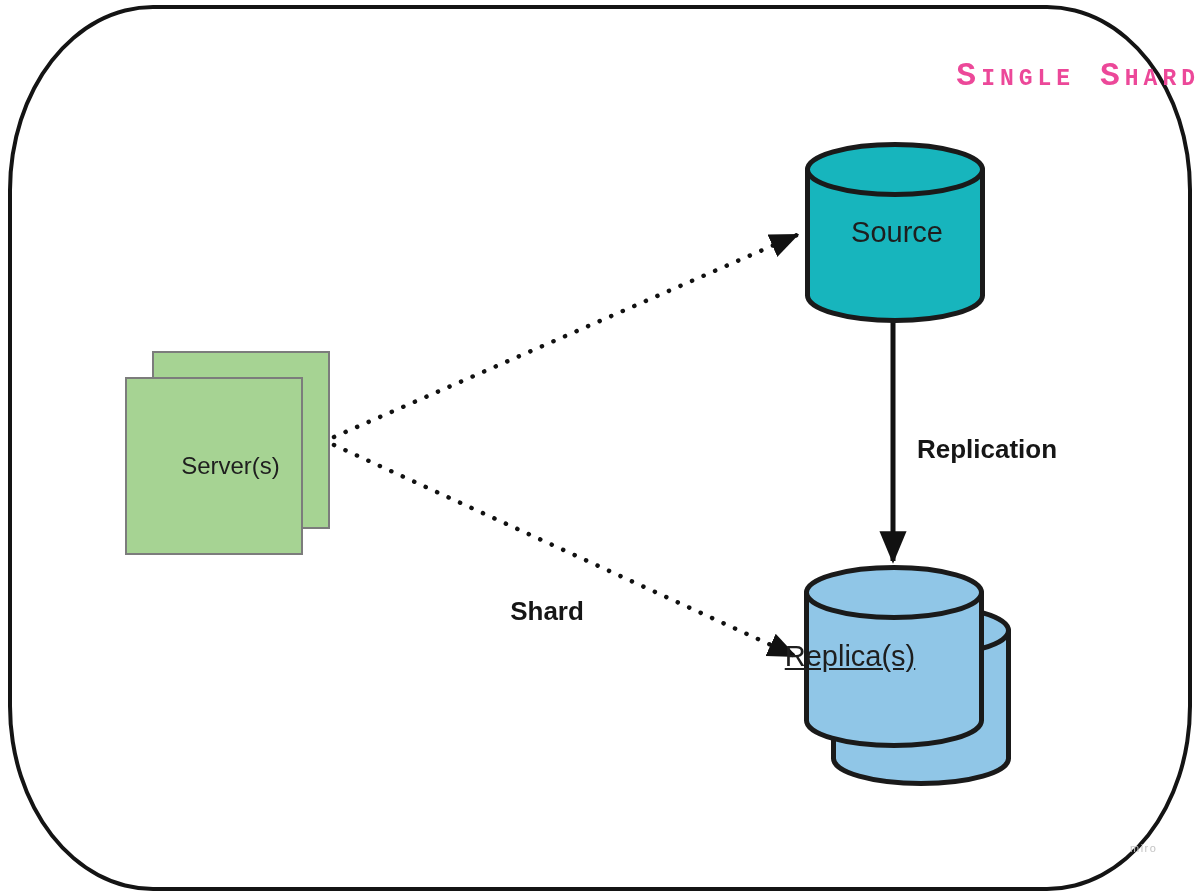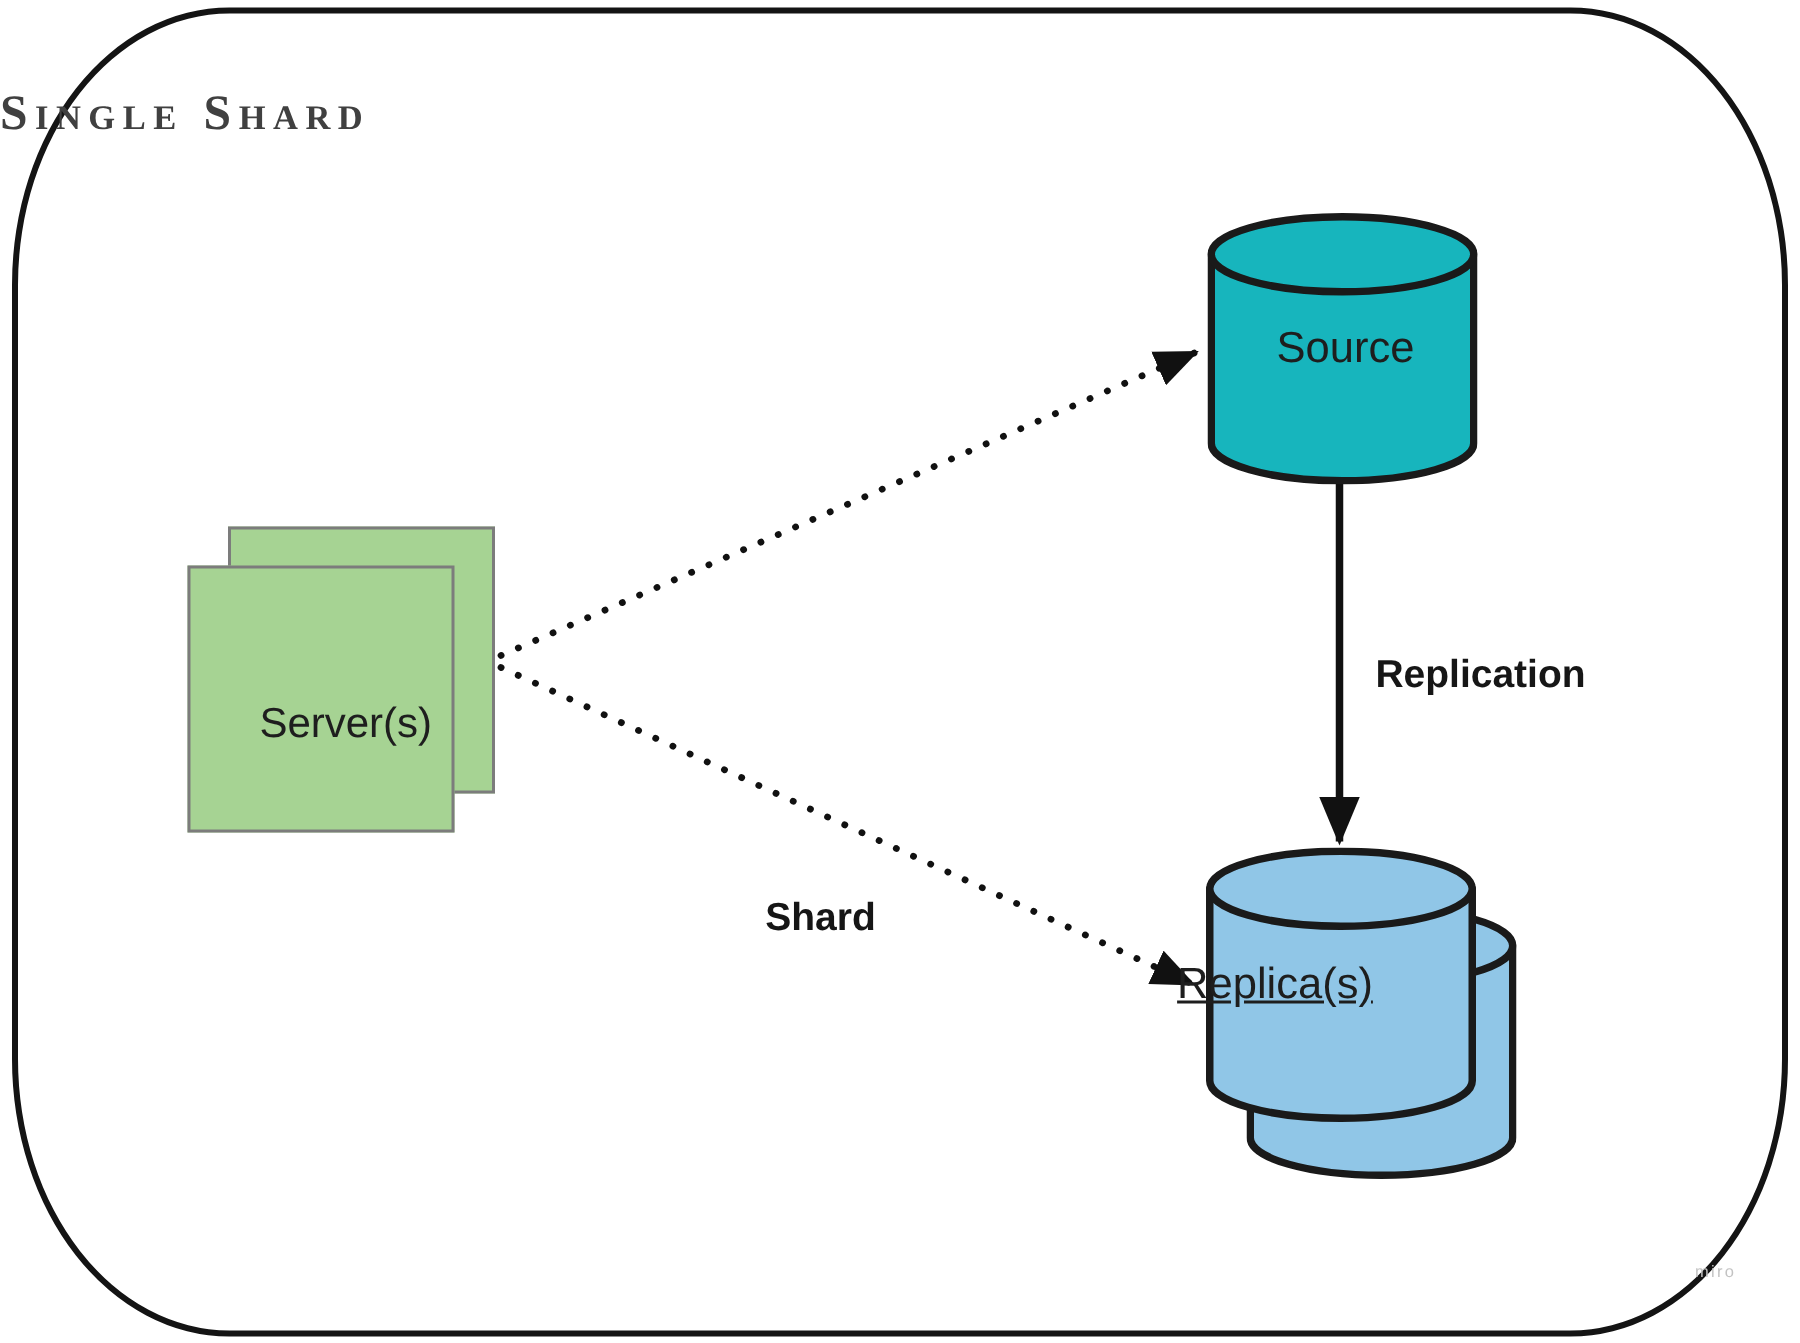--- a/index.html
+++ b/index.html
@@ -15,27 +15,27 @@
     position: absolute;
     left: 8px; top: 5px;
     width: 1184px; height: 886px;
     box-sizing: border-box;
     border: 4px solid #141414;
     border-radius: 145px / 185px;
   }
   .title {
     position: absolute;
     left: 0; right: 0; top: 58px;
-    text-align: left;
-    font-family: Liberation Serif, serif;
+    text-align: right;
+    font-family: Liberation Mono, monospace;
     font-weight: bold;
     font-size: 33px;
     font-variant: small-caps;
     letter-spacing: 5px;
-    color: #404040;
+    color: #ec4899;
   }
   .connectors {
     position: absolute;
     left: 0; top: 0;
     width: 1200px; height: 895px;
     pointer-events: none;
   }
   .edge-dotted {
     stroke: #111111;
     stroke-width: 4.5;
@@ -74,21 +74,21 @@
   .cyl-replica-back  { left: 831px; top: 603px; }
   .cyl-replica-front { left: 804px; top: 565px; }
   .node-label {
     position: absolute;
     display: flex;
     align-items: center;
     justify-content: center;
     color: #1E1E1E;
     pointer-events: none;
   }
-  .label-servers  { left: 125px; top: 377px; width: 211px; height: 178px; font-size: 28px; margin-top: 16px; }
+  .label-servers  { left: 125px; top: 377px; width: 211px; height: 178px; font-size: 24px; }
   .label-source   { left: 805px; top: 142px; width: 184px; height: 181px; font-size: 29px; }
   .label-replicas { left: 760px; top: 565px; width: 180px; height: 183px; font-size: 29px; text-decoration: underline; }
   .label-crud        { left: 376px; top: 268px; width: 300px; }
   .label-reads       { left: 467px; top: 596px; width: 160px; }
   .label-replication { left: 887px; top: 434px; width: 200px; }
   .watermark {
     position: absolute;
     left: 1130px; top: 842px;
     font-size: 11px;
     letter-spacing: 1.5px;

